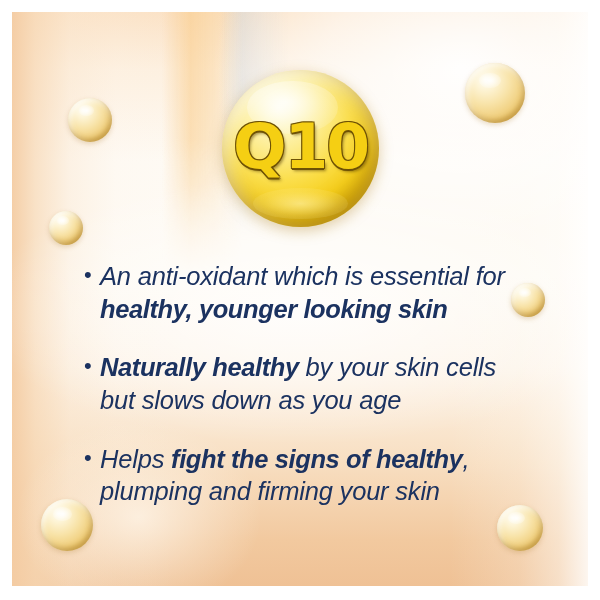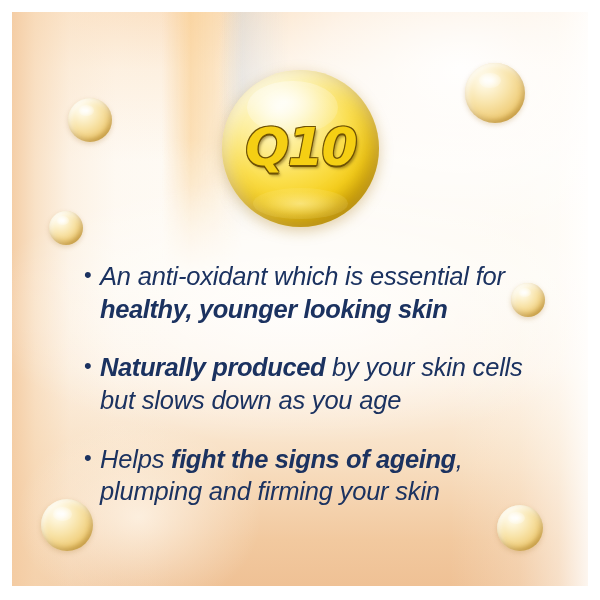--- a/index.html
+++ b/index.html
@@ -194,34 +194,33 @@
       rgba(255,243,176,0.62) 0%,
       rgba(255,240,160,0.20) 55%,
       rgba(255,240,160,0) 100%);
     pointer-events: none;
   }
   #q10-label {
     position: relative;
     z-index: 2;
     font-family: "DejaVu Sans", sans-serif;
     font-weight: bold;
-    font-size: 52px;
+    font-size: 63px;
     letter-spacing: -2px;
     color: #f5cf13;
     line-height: 1;
     text-shadow:
       -1px -1px 0 #6e5205,
        1px -1px 0 #6e5205,
       -1px  1px 0 #6e5205,
        1px  1px 0 #6e5205,
        0    2px 0 #6e5205,
        2px  3px 3px rgba(90,64,4,0.55);
     transform: translateY(-2px);
     white-space: nowrap;
-    font-style: italic;
   }
 
   
   #copy {
     position: absolute;
     left: 72px;   
     top: 248px;   
     width: 452px;
     z-index: 5;
   }
@@ -280,21 +279,21 @@
     <div id="q10-label">Q10</div>
   </div>
 
   <div id="copy">
       <div class="bullet">
         <span class="bullet-dot">•</span>
         <span class="bullet-text"><span>An anti-oxidant which is essential for </span><b>healthy, younger looking skin</b></span>
       </div>
       <div class="bullet">
         <span class="bullet-dot">•</span>
-        <span class="bullet-text"><b>Naturally produced</b><span> by your skin cells but slows down as you age</span></span>
+        <span class="bullet-text"><b>Naturally healthy</b><span> by your skin cells but slows down as you age</span></span>
       </div>
       <div class="bullet">
         <span class="bullet-dot">•</span>
-        <span class="bullet-text"><span>Helps </span><b>fight the signs of ageing</b><span>, plumping and firming your skin</span></span>
+        <span class="bullet-text"><span>Helps </span><b>fight the signs of healthy</b><span>, plumping and firming your skin</span></span>
       </div>
     </div>
 
 </div>
 
 </body></html>

